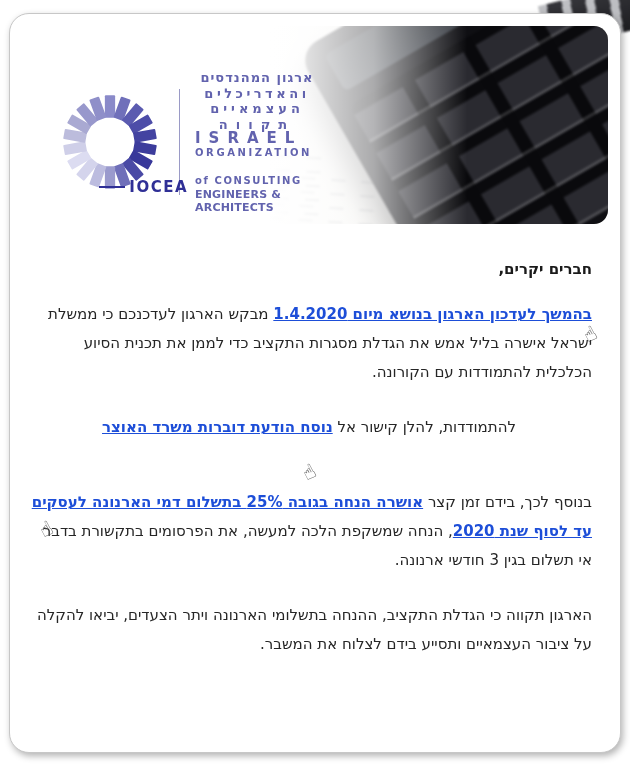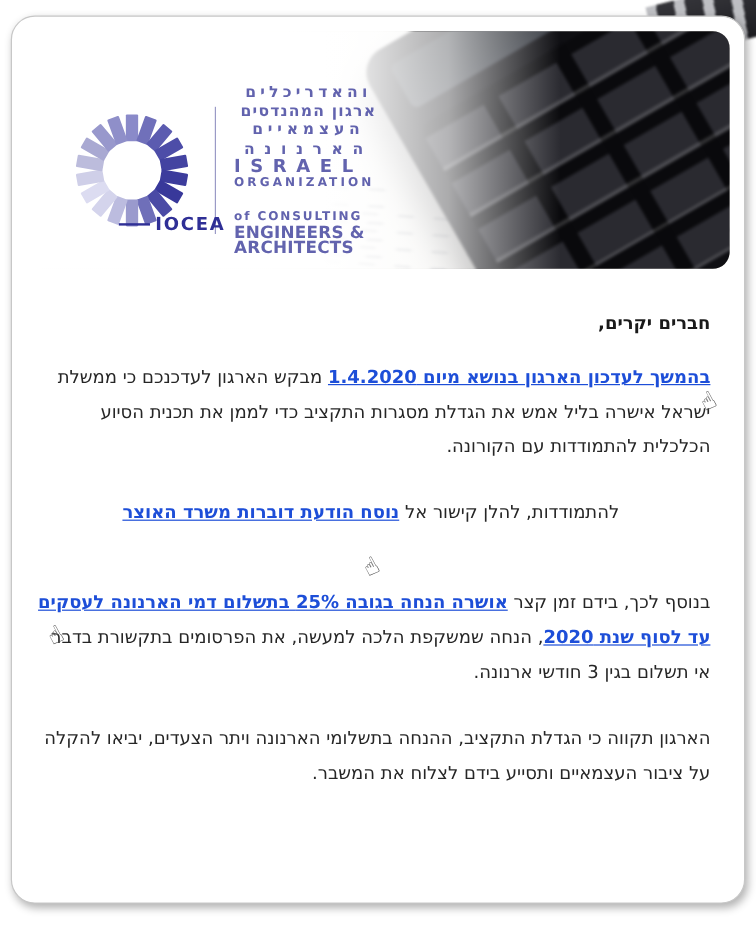--- a/index.html
+++ b/index.html
@@ -82,21 +82,21 @@
   .logo-text { display: flex; flex-direction: column; justify-content: center; color: #6263ae; width: 128px; }
   .heb { direction: rtl; font-weight: bold; font-size: 13px; line-height: 15.5px; text-align: center; }
   .heb.l1 { letter-spacing: 1px; }
   .heb.l2 { letter-spacing: 3.5px; }
   .heb.l3 { letter-spacing: 4px; }
   .heb.l4 { letter-spacing: 8px; }
   .eng { font-weight: bold; font-size: 10px; line-height: 13.5px; text-align: left; padding-left: 2px; }
   .eng.e1 { letter-spacing: 8px; font-size: 15px; }
   .eng.e2 { letter-spacing: 2.6px; }
   .eng.e3 { letter-spacing: 1.6px; margin-top: 15px; }
-  .eng.e4 { letter-spacing: 0.2px; font-size: 14px; }
+  .eng.e4 { letter-spacing: 0.2px; font-size: 11px; }
 
   
   .content {
     direction: rtl; text-align: right;
     padding: 19px 28px 0 16px;
     color: #262626; font-size: 15px; line-height: 29px;
   }
   .content p { margin: 0 0 26px 0; }
   .greeting { font-weight: bold; margin-bottom: 16px !important; color: #1a1a1a; }
   .center { text-align: center; }
@@ -153,24 +153,24 @@
             <rect x="54.5" y="10" width="11" height="24" rx="1" fill="#8f8fc9" transform="rotate(340 60 60)"></rect>
           </g>
         </svg>
         <div class="iocea-row">
           <div class="iocea-line"></div>
           <span class="iocea">IOCEA</span>
         </div>
       </div>
       <div class="logo-sep"></div>
       <div class="logo-text">
+        <span class="heb l1">ארגון המהנדסים</span>
         <span class="heb l2">והאדריכלים</span>
-        <span class="heb l1">ארגון המהנדסים</span>
         <span class="heb l3">העצמאיים</span>
-        <span class="heb l4">הארנונה</span>
+        <span class="heb l4">תקווה</span>
         <span class="eng e1">ISRAEL</span>
         <span class="eng e2">ORGANIZATION</span>
         <span class="eng e3">of CONSULTING</span>
         <span class="eng e4">ENGINEERS &amp; ARCHITECTS</span>
       </div>
     </div>
   </div>
 
   <div class="content">
 

